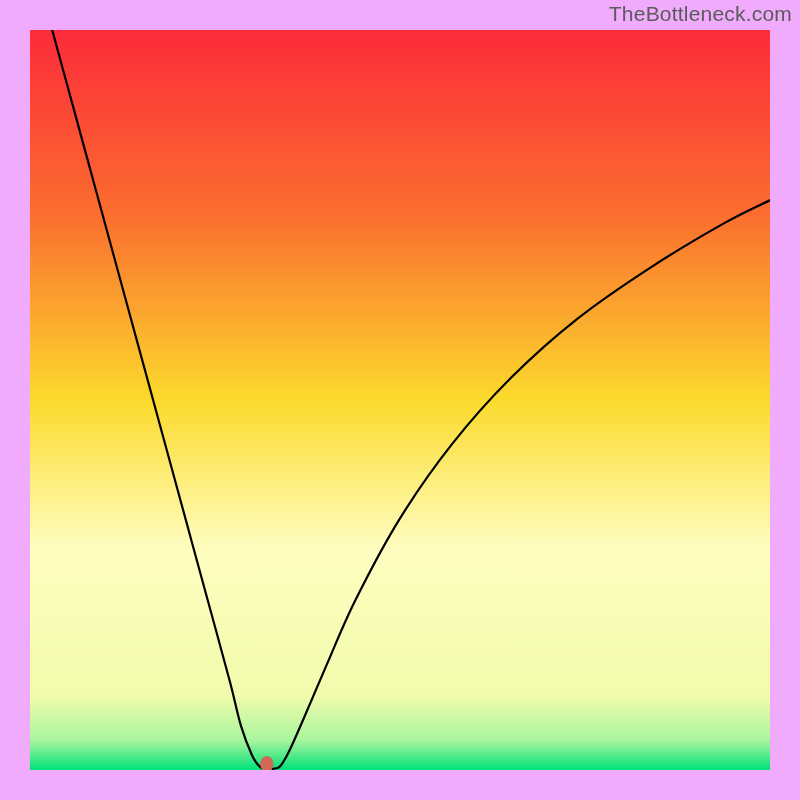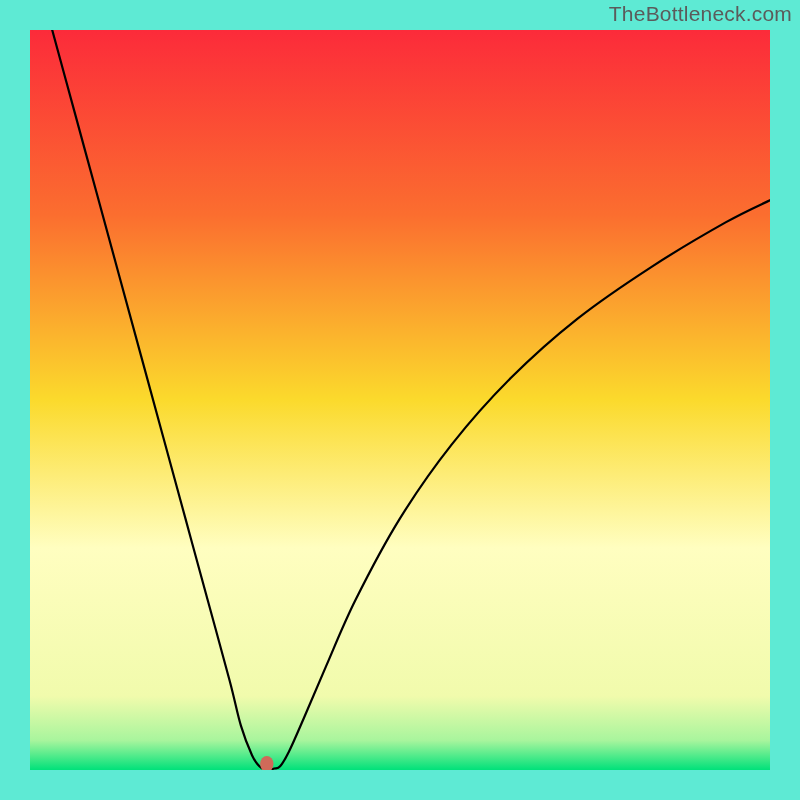--- a/index.html
+++ b/index.html
@@ -8,21 +8,21 @@
     width: 800px;
     height: 800px;
     background: #000;
     font-family: Arial, Helvetica, sans-serif;
     overflow: hidden;
   }
   .frame {
     position: relative;
     width: 800px;
     height: 800px;
-    background: #5eead4;
+    background: #f0abfc;
   }
   .watermark {
     position: absolute;
     top: 2px;
     right: 8px;
     color: #5b5b5b;
     font-size: 21px;
     font-weight: 400;
     letter-spacing: 0.2px;
     user-select: none;

